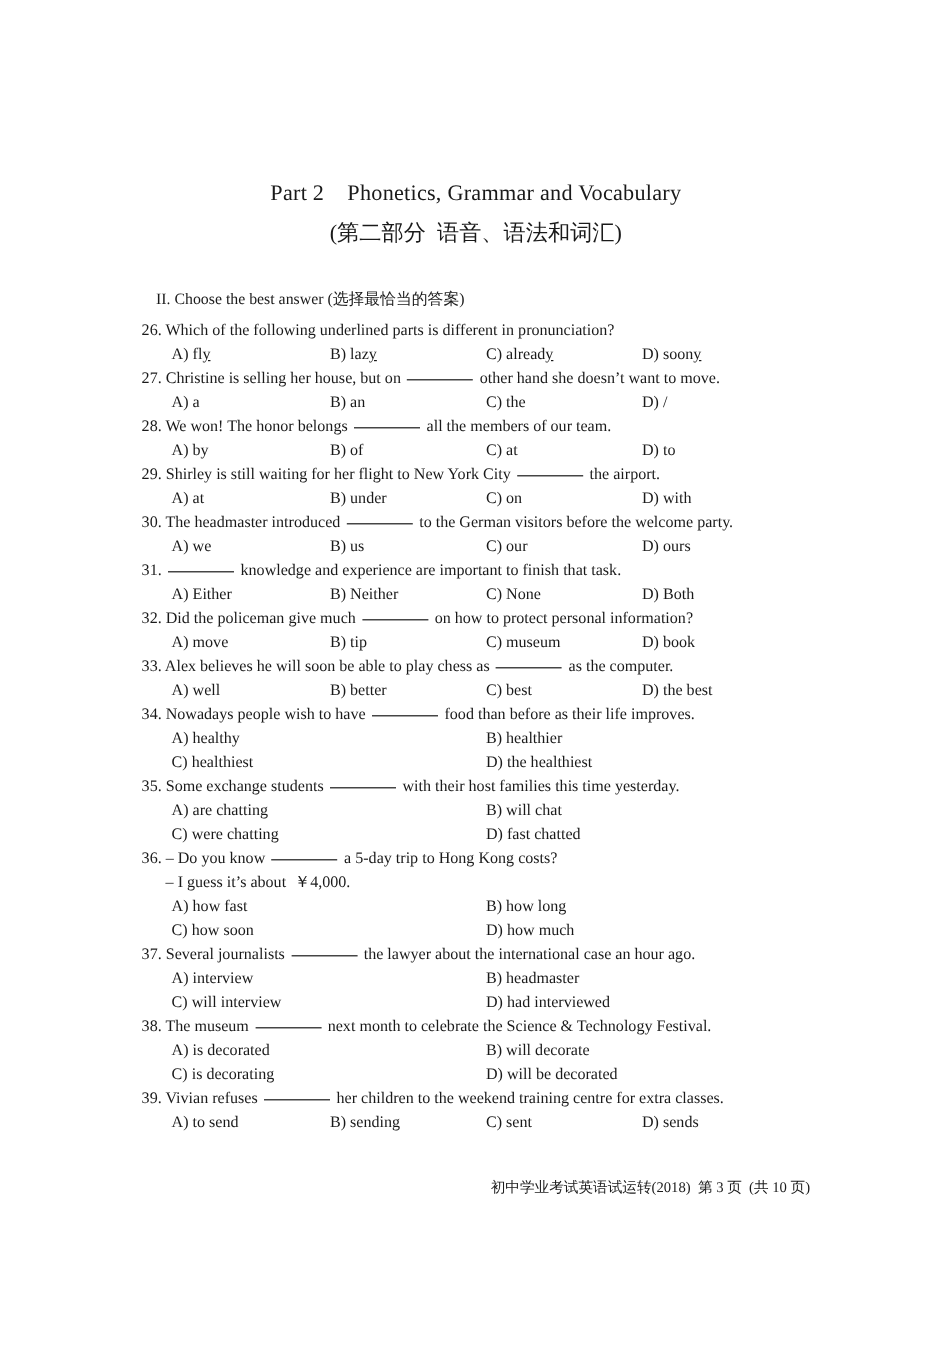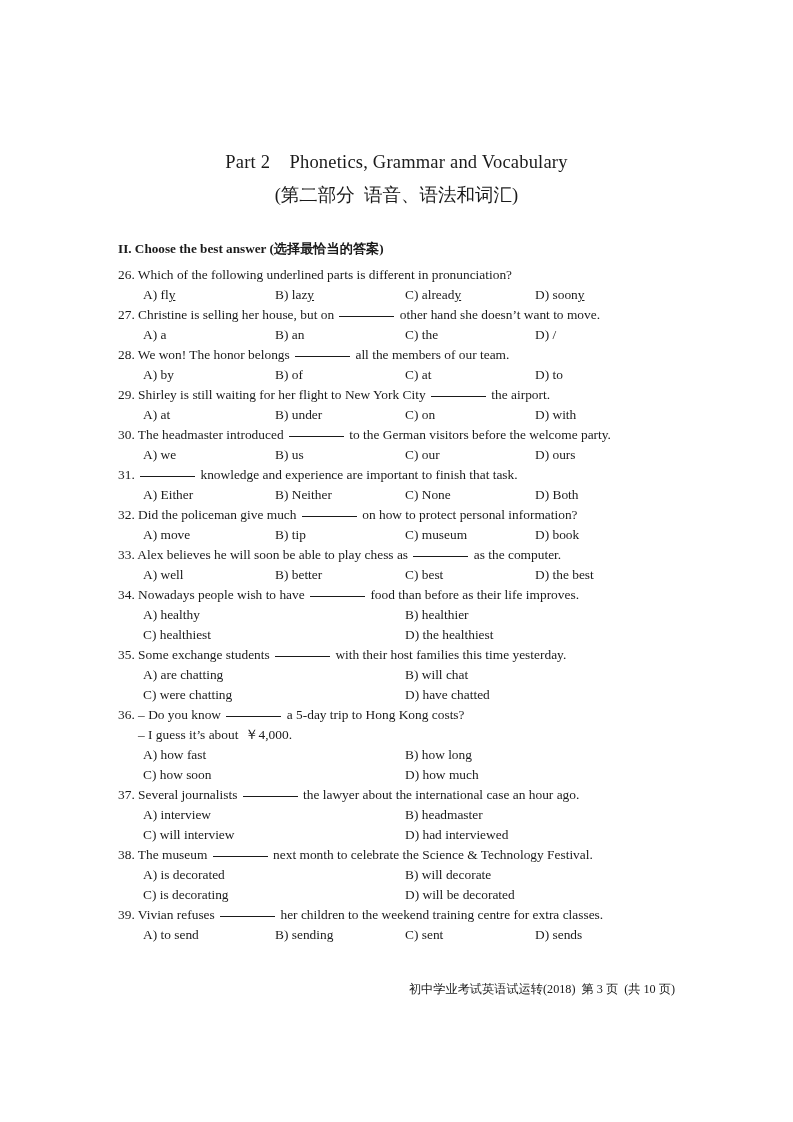--- a/index.html
+++ b/index.html
@@ -43,24 +43,24 @@
     width: 793px;
     text-align: center;
     font-size: 18.5px;
     line-height: 26px;
     white-space: pre;
   }
 
   
   .section-heading {
     position: absolute;
-    left: 118px;
+    left: 130px;
     top: 240px;
     font-size: 13.2px;
-    font-weight: bold;
+    font-weight: normal;
     line-height: 17px;
     white-space: pre;
   }
 
   
   .qlist {
     position: absolute;
     left: 118px;
     top: 265px;
     width: 600px;
@@ -191,21 +191,21 @@
         <div class="q-stem"><span>34. Nowadays people wish to have </span><span class="blank"></span><span> food than before as their life improves.</span></div>
         <div class="opts">
           <div class="opt-row"><div class="opt c2-0"><span>A) healthy</span></div><div class="opt c2-1"><span>B) healthier</span></div></div>
           <div class="opt-row"><div class="opt c2-0"><span>C) healthiest</span></div><div class="opt c2-1"><span>D) the healthiest</span></div></div>
         </div>
       </div>
       <div class="question">
         <div class="q-stem"><span>35. Some exchange students </span><span class="blank"></span><span> with their host families this time yesterday.</span></div>
         <div class="opts">
           <div class="opt-row"><div class="opt c2-0"><span>A) are chatting</span></div><div class="opt c2-1"><span>B) will chat</span></div></div>
-          <div class="opt-row"><div class="opt c2-0"><span>C) were chatting</span></div><div class="opt c2-1"><span>D) have chatted</span></div></div>
+          <div class="opt-row"><div class="opt c2-0"><span>C) were chatting</span></div><div class="opt c2-1"><span>D) fast chatted</span></div></div>
         </div>
       </div>
       <div class="question">
         <div class="q-stem"><span>36. – Do you know </span><span class="blank"></span><span> a 5-day trip to Hong Kong costs?</span></div>
         <div class="q-stem indent">– I guess it’s about  ￥4,000.</div>
         <div class="opts">
           <div class="opt-row"><div class="opt c2-0"><span>A) how fast</span></div><div class="opt c2-1"><span>B) how long</span></div></div>
           <div class="opt-row"><div class="opt c2-0"><span>C) how soon</span></div><div class="opt c2-1"><span>D) how much</span></div></div>
         </div>
       </div>

